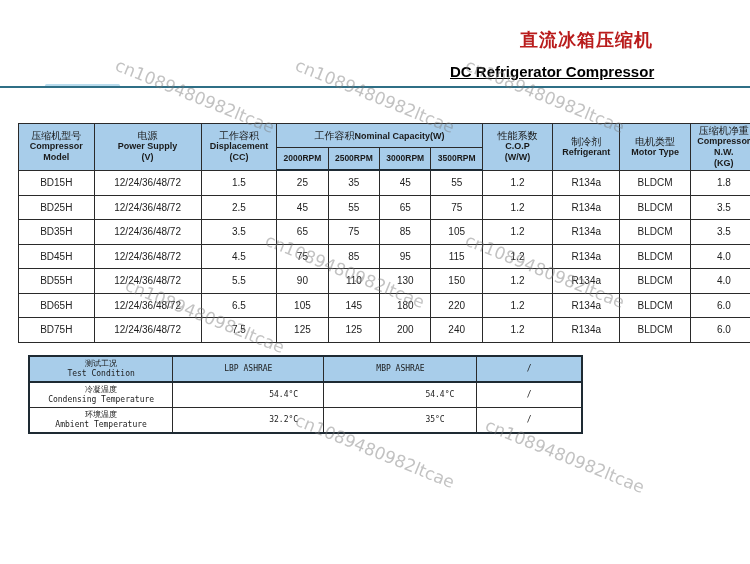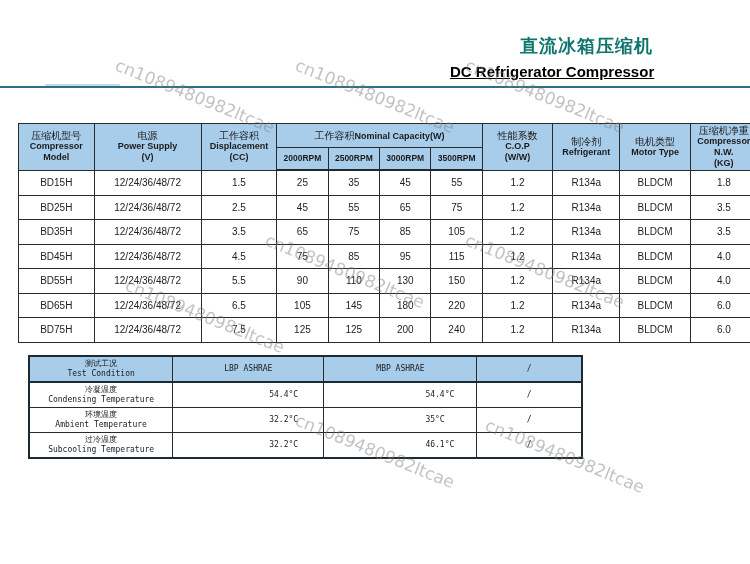--- a/index.html
+++ b/index.html
@@ -1,22 +1,22 @@
 <!DOCTYPE html>
 <html><head>
 <meta charset="utf-8">
 <style>
   html, body { margin:0; padding:0; }
   body {
     width:750px; height:564px; background:#ffffff; position:relative; overflow:hidden;
     font-family:"Liberation Sans", "DejaVu Sans", sans-serif; color:#1a1a1a;
   }
   .title-cn {
-    position:absolute; left:520px; top:34px; font-size:18px; font-weight:bold;
-    font-family:Liberation Serif, serif; letter-spacing:1px; color:#0f766e;
+    position:absolute; left:520px; top:28px; font-size:18px; font-weight:bold;
+    font-family:Liberation Serif, serif; letter-spacing:1px; color:#b91c1c;
   }
   .title-en {
     position:absolute; left:450px; top:63px; font-size:15px; font-weight:bold; color:#000000;
     font-family:"Liberation Sans", sans-serif;
     text-decoration:underline;
   }
   .rule {
     position:absolute; left:0; top:86px; width:750px; height:2px; background:#2f6f86;
   }
   .rule-glow {
@@ -235,26 +235,20 @@
         <td class="lbp"><span>54.4°C</span></td>
         <td class="mbp"><span>54.4°C</span></td>
         <td class="other"><span>/</span></td>
       </tr>
       <tr>
         <td><span>环境温度</span><br><span>Ambient Temperature</span></td>
         <td class="lbp"><span>32.2°C</span></td>
         <td class="mbp"><span>35°C</span></td>
         <td class="other"><span>/</span></td>
       </tr>
-      <tr>
-        <td><span>过冷温度</span><br><span>Subcooling Temperature</span></td>
-        <td class="lbp"><span>32.2°C</span></td>
-        <td class="mbp"><span>46.1°C</span></td>
-        <td class="other"><span>/</span></td>
-      </tr>
     </tbody>
 </table>
 
 <div id="wm-layer">
     <div class="watermark" style="left: 120px; top: 55px;">cn1089480982ltcae</div>
     <div class="watermark" style="left: 300px; top: 55px;">cn1089480982ltcae</div>
     <div class="watermark" style="left: 470px; top: 55px;">cn1089480982ltcae</div>
     <div class="watermark" style="left: 270px; top: 230px;">cn1089480982ltcae</div>
     <div class="watermark" style="left: 470px; top: 230px;">cn1089480982ltcae</div>
     <div class="watermark" style="left: 130px; top: 275px;">cn1089480982ltcae</div>

